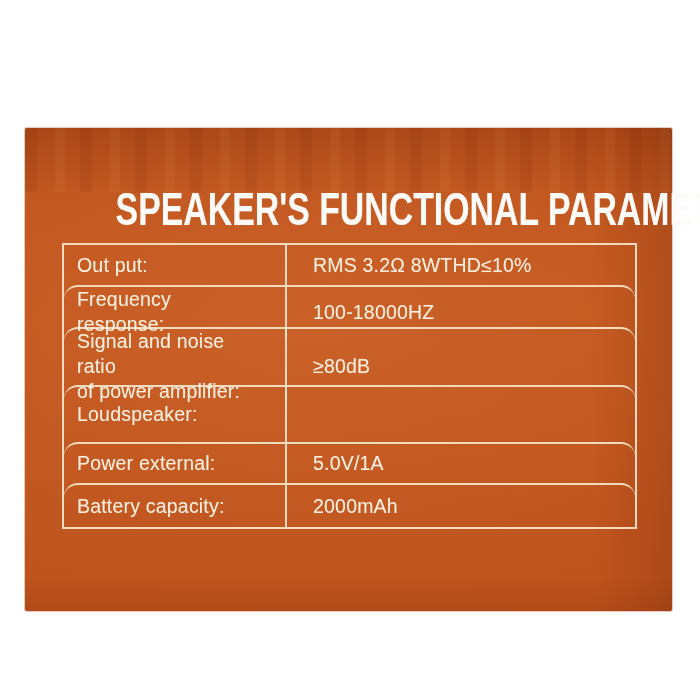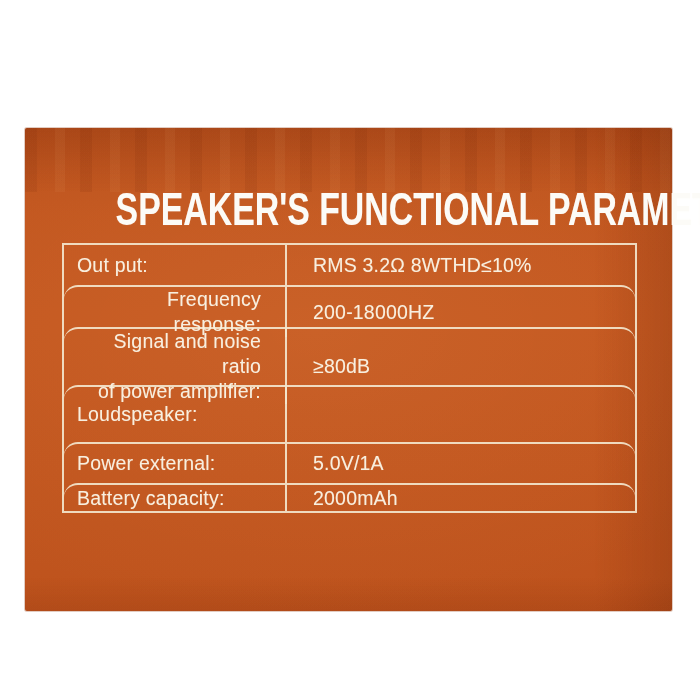--- a/index.html
+++ b/index.html
@@ -73,37 +73,36 @@
     border:2px solid rgba(243,230,205,0.92);
     z-index:2;
   }
   .row{
     display:grid;
     grid-template-columns:223px 1fr;
     box-sizing:border-box;
   }
   .row + .row{ border-top:2px solid rgba(243,230,205,0.92);border-radius:14px; }
   .h40{height:40px}.h42{height:42px}.h58{height:58px}
-  .h57{height:57px}.h41{height:41px}.h44{height:28px}
+  .h57{height:57px}.h41{height:41px}.h44{height:44px}
   .cell{
     display:flex;
     align-items:center;
     box-sizing:border-box;
     font-size:19.5px;
     line-height:25px;
     letter-spacing:0.2px;
     color:#f8efdf;
     white-space:pre-line;
     text-shadow:0 0 1px rgba(255,240,220,0.30);
   }
   .cell.label{
     padding-left:13px;
     padding-right:24px;
     border-right:2px solid rgba(243,230,205,0.92);
-    text-align:right;
   }
   .cell.value{
     padding-left:26px;
     padding-right:16px;
   }
 </style>
 </head>
 <body>
 
 <div class="stage">
@@ -112,21 +111,21 @@
 
     <div class="spec-table">
 
       <div class="row h40">
         <div class="cell label">Out put:</div>
         <div class="cell value">RMS 3.2Ω 8WTHD≤10%</div>
       </div>
 
       <div class="row h42">
         <div class="cell label">Frequency response:</div>
-        <div class="cell value">200-18000HZ</div>
+        <div class="cell value">100-18000HZ</div>
       </div>
 
       <div class="row h58">
         <div class="cell label">Signal and noise ratio
 of power amplifier:</div>
         <div class="cell value">≥80dB</div>
       </div>
 
       <div class="row h57">
         <div class="cell label">Loudspeaker:</div>

